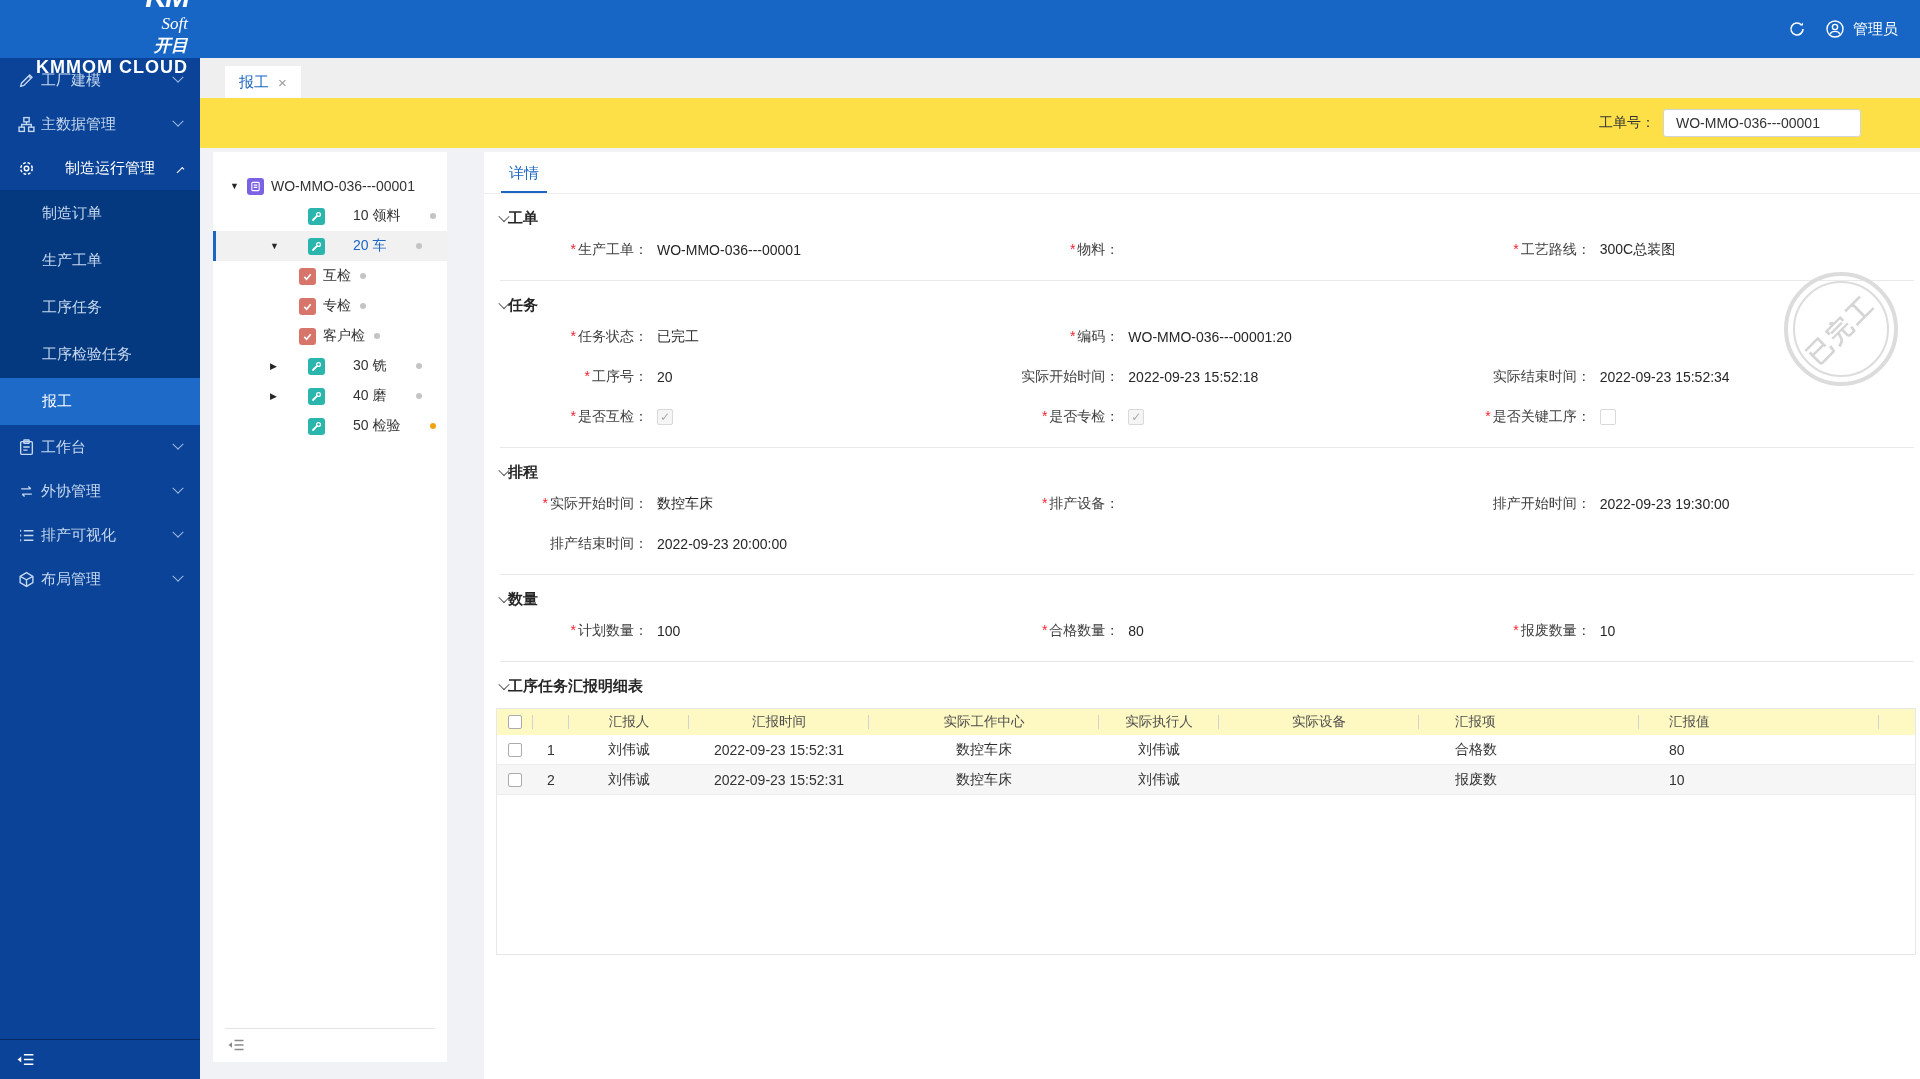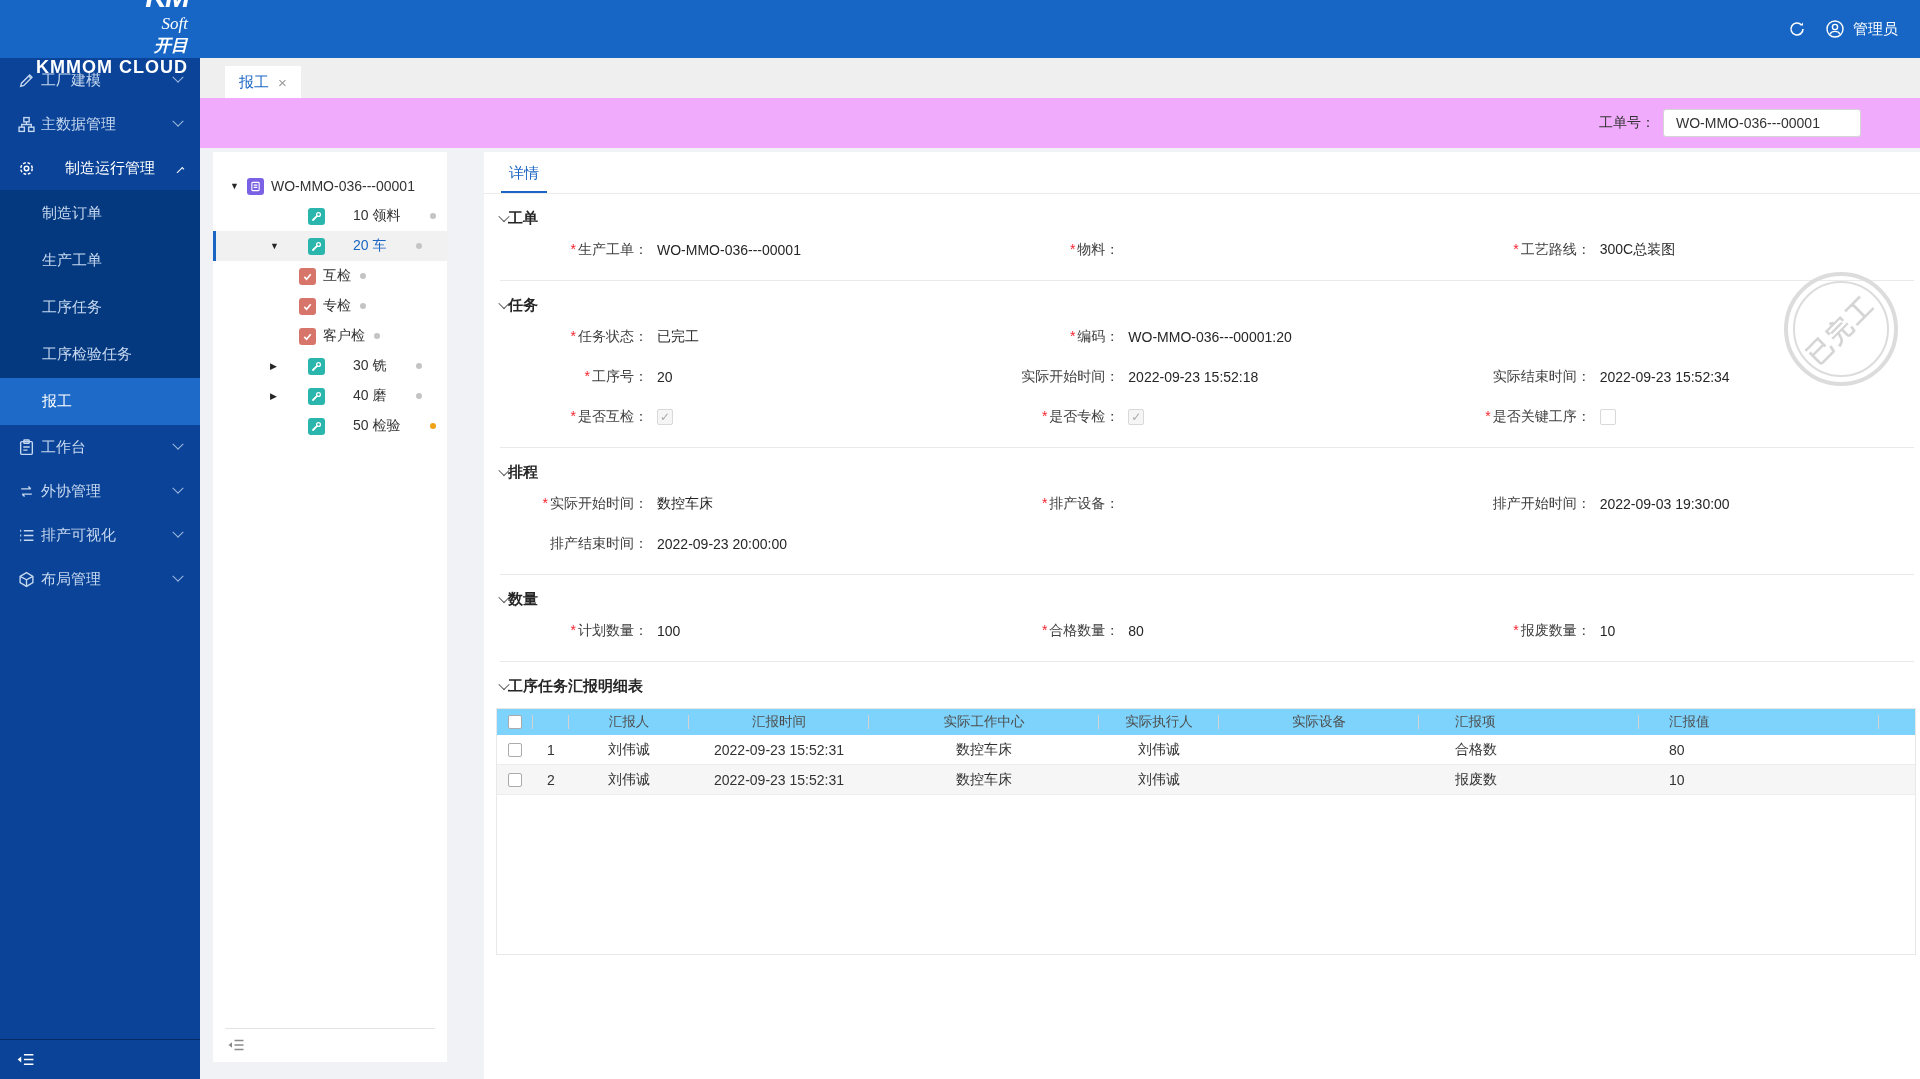--- a/index.html
+++ b/index.html
@@ -41,21 +41,21 @@
   .side-sub.active { background:#1e6ac8; color:#fff; }
   .side-footer { position:absolute; left:0; bottom:0; width:200px; height:40px;
     border-top:1px solid rgba(0,0,0,0.35); display:flex; align-items:center; padding-left:16px; }
 
   
   .tabbar { position:absolute; left:200px; top:58px; width:1720px; height:40px; background:#efefef;
     display:flex; align-items:flex-end; }
   .tab-item { margin-left:25px; height:32px; background:#fff; padding:0 14px; display:flex;
     align-items:center; gap:9px; color:#1b66c2; font-size:15px; cursor:pointer; }
   .tab-close { color:#9a9a9a; font-size:15px; cursor:pointer; }
-  .toolbar { position:absolute; left:200px; top:98px; width:1720px; height:50px; background:#f0abfc;
+  .toolbar { position:absolute; left:200px; top:98px; width:1720px; height:50px; background:#fde047;
     display:flex; align-items:center; justify-content:flex-end; padding-right:59px; }
   .toolbar label { color:#333; margin-right:8px; }
   .toolbar input { width:198px; height:28px; border:1px solid #d4d4d4; border-radius:3px;
     padding:0 12px; font-size:14px; color:#333; font-family:inherit; outline:none; }
 
   
   .tree-panel { position:absolute; left:213px; top:152px; width:234px; height:910px; background:#fff; }
   .tree-body { padding-top:19px; }
   .tnode { height:30px; display:flex; align-items:center; position:relative; cursor:pointer; font-size:14px; }
   .tnode.lv0 { padding-left:17px; }
@@ -95,21 +95,21 @@
   .sec-div { margin-top:10px; border-top:1px solid #e9e9e9; }
   .fcb { width:16px; height:16px; border:1px solid #d9d9d9; border-radius:2px; background:#fff;
     margin-left:9px; display:inline-flex; align-items:center; justify-content:center; }
   .fcb.disabled { background:#f5f5f5; }
   .fcb i { font-style:normal; font-size:12px; line-height:1; color:#a8a8a8; display:none; }
   .fcb.checked i { display:block; }
 
   
   .table-wrap { margin-top:10px; height:247px; border:1px solid #e8e8e8; margin-left:-4px; width:1420px; }
   .trow { display:flex; align-items:center; }
-  .thead { height:26px; background:#7dd3fc; color:#4d4d4d; font-size:13.5px; }
+  .thead { height:26px; background:#fef9c3; color:#4d4d4d; font-size:13.5px; }
   .tbody-row { height:30px; border-bottom:1px solid #ededed; font-size:14px; color:#333; }
   .tbody-row.alt { background:#f6f6f6; }
   .tc { text-align:center; position:relative; flex:none; height:100%; display:flex;
     align-items:center; justify-content:center; }
   .thead .tc::after { content:""; position:absolute; right:0; top:6px; bottom:6px; width:1px; background:#d2d2d2; }
   .c-cb { width:36px; } .c-num { width:36px; } .c-rep { width:120px; } .c-time { width:180px; }
   .c-wc { width:230px; } .c-exec { width:120px; } .c-equip { width:200px; }
   .c-item { width:220px; justify-content:flex-start; padding-left:36px; }
   .c-val { width:240px; justify-content:flex-start; padding-left:30px; }
   .c-fill { flex:1; } .c-fill::after { display:none; }
@@ -471,21 +471,21 @@
         <div class="field">
           <span class="lbl"><i class="req on" style="font-style:normal">*</i><span>实际开始时间：</span></span>
           <span class="val">数控车床</span>
         </div>
         <div class="field">
           <span class="lbl"><i class="req on" style="font-style:normal">*</i><span>排产设备：</span></span>
           <span class="val"></span>
         </div>
         <div class="field">
           <span class="lbl"><span>排产开始时间：</span></span>
-          <span class="val">2022-09-03 19:30:00</span>
+          <span class="val">2022-09-23 19:30:00</span>
         </div>
       </div>
       <div class="frow">
         <div class="field">
           <span class="lbl"><span>排产结束时间：</span></span>
           <span class="val">2022-09-23 20:00:00</span>
         </div>
       </div>
       <div class="sec-div"></div>
 

